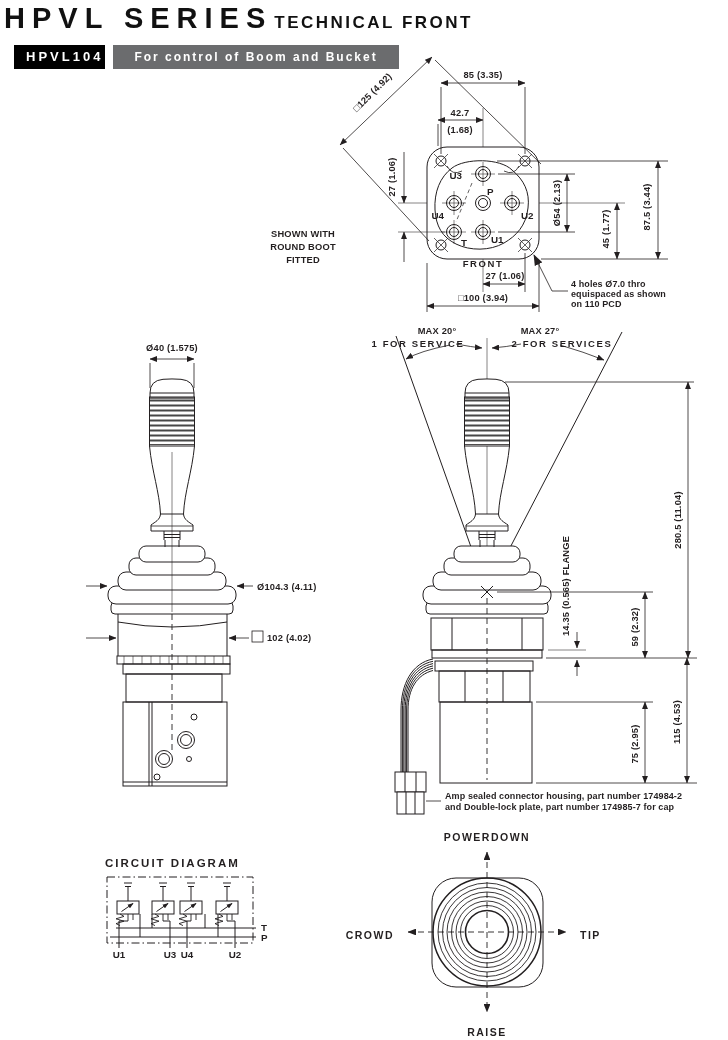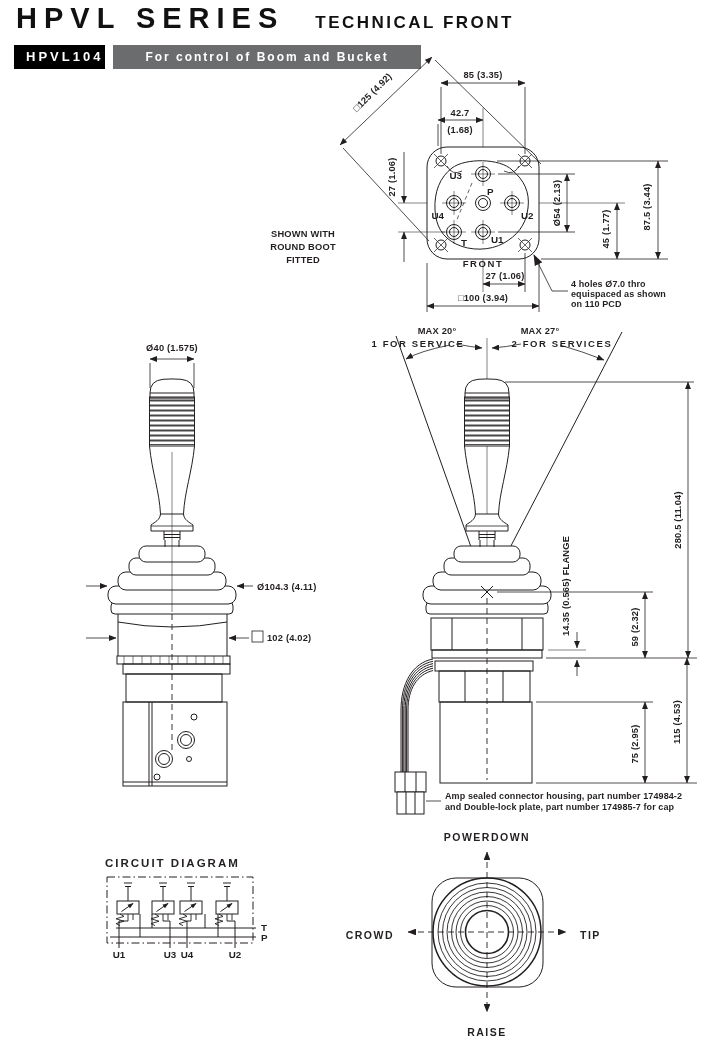--- a/index.html
+++ b/index.html
@@ -1,25 +1,25 @@
 <!DOCTYPE html>
 <html><head>
 <meta charset="utf-8">
 <style>
   html,body{margin:0;padding:0;background:#fff;}
   .page{position:relative;width:728px;height:1040px;background:#fff;overflow:hidden;
         font-family:"Liberation Sans","DejaVu Sans",sans-serif;color:#231f20;}
-  .hdr{position:absolute;left:16px;top:2px;display:flex;align-items:baseline;gap:31px;}
+  .hdr{position:absolute;left:4px;top:2px;display:flex;align-items:baseline;gap:2px;}
   .hdr h1{margin:0;font-size:29px;font-weight:700;letter-spacing:7px;color:#111;}
   .hdr .sub{font-size:17px;font-weight:700;letter-spacing:2.5px;color:#111;}
   .badges{position:absolute;left:14px;top:45px;display:flex;}
   .badge-black{background:#000;color:#fff;font-size:13px;font-weight:700;letter-spacing:3px;
                padding:4px 2px 4px 12px;}
   .badge-gray{background:#6b6c6e;color:#fff;font-size:12px;font-weight:700;letter-spacing:2px;
-              padding:5px 32px;margin-left:8px;}
+              padding:5px 21px;margin-left:8px;}
   svg{position:absolute;left:0;top:0;}
   svg text{font-family:"Liberation Sans","DejaVu Sans",sans-serif;fill:#231f20;}
   .d{font-size:9.3px;font-weight:700;letter-spacing:0.2px;}
   .d2{font-size:9.5px;font-weight:700;letter-spacing:1.6px;}
   .lbl{font-size:9.8px;font-weight:700;}
   .note{font-size:9px;font-weight:700;letter-spacing:0.1px;}
   .big{font-size:11.5px;font-weight:700;letter-spacing:2px;}
   .comp{font-size:10.5px;font-weight:700;letter-spacing:1.5px;}
   .s{fill:none;stroke:#231f20;stroke-width:1;}
   .w{fill:#fff;stroke:#231f20;stroke-width:1;}

